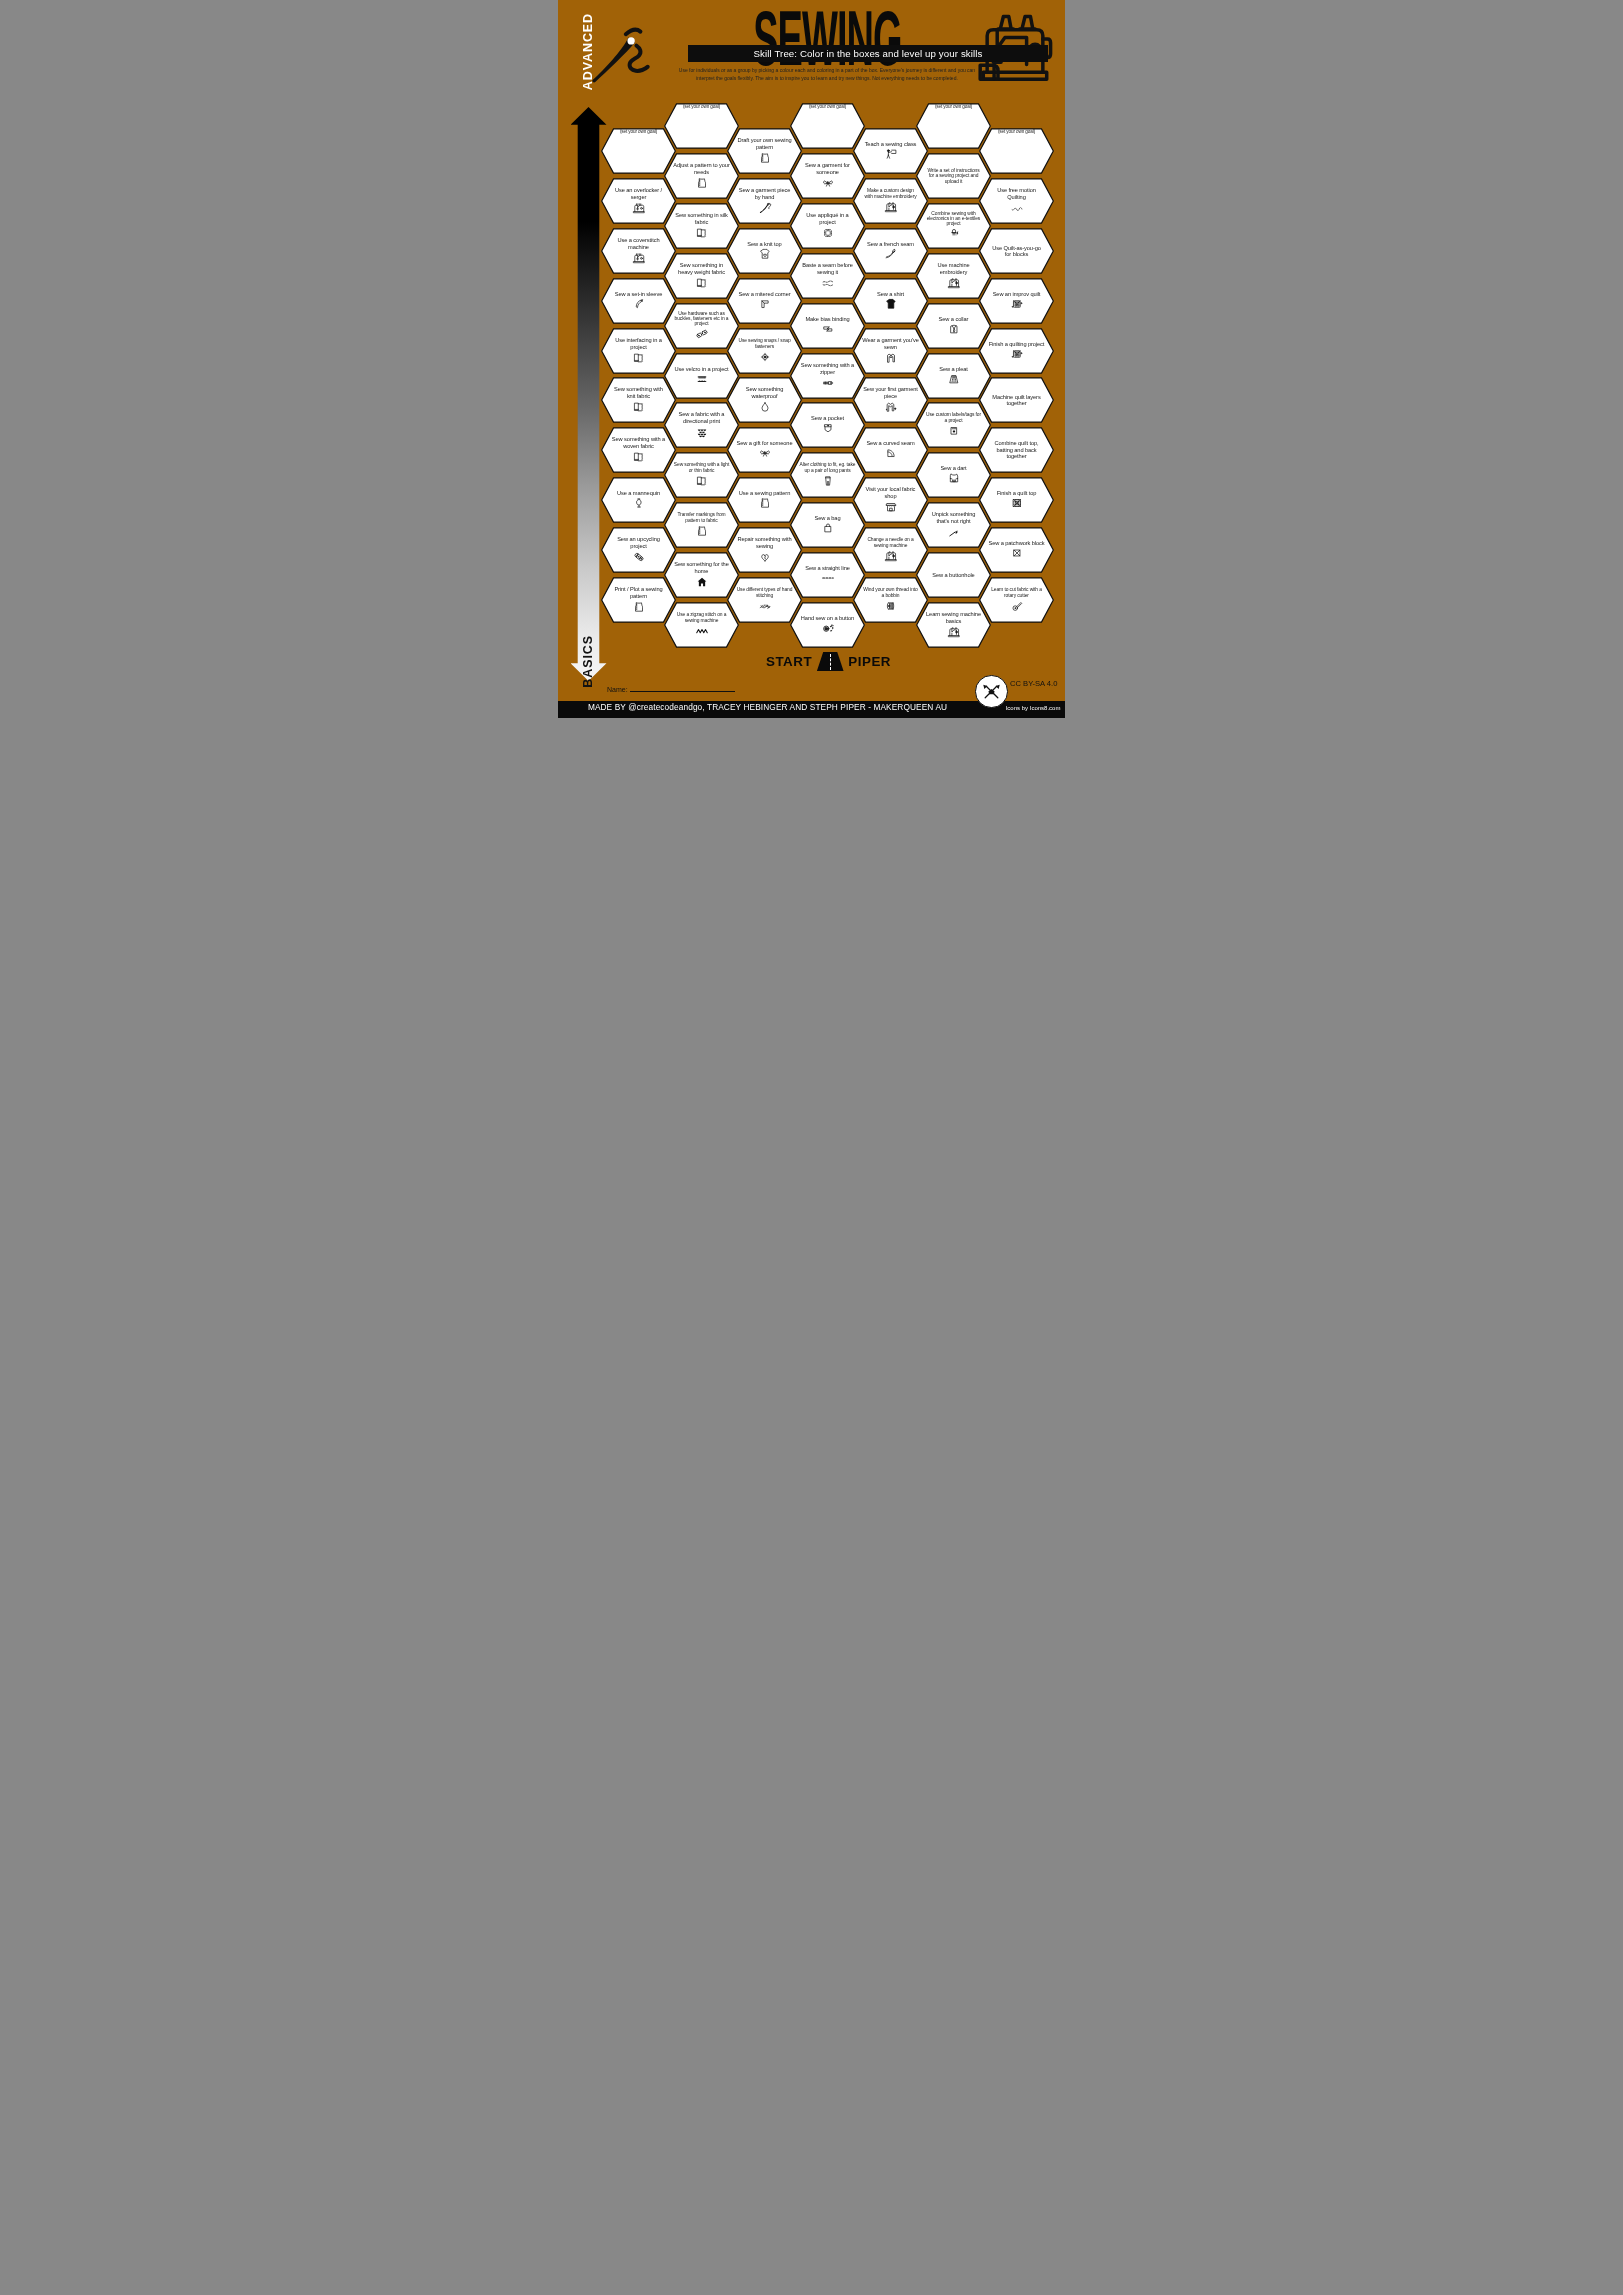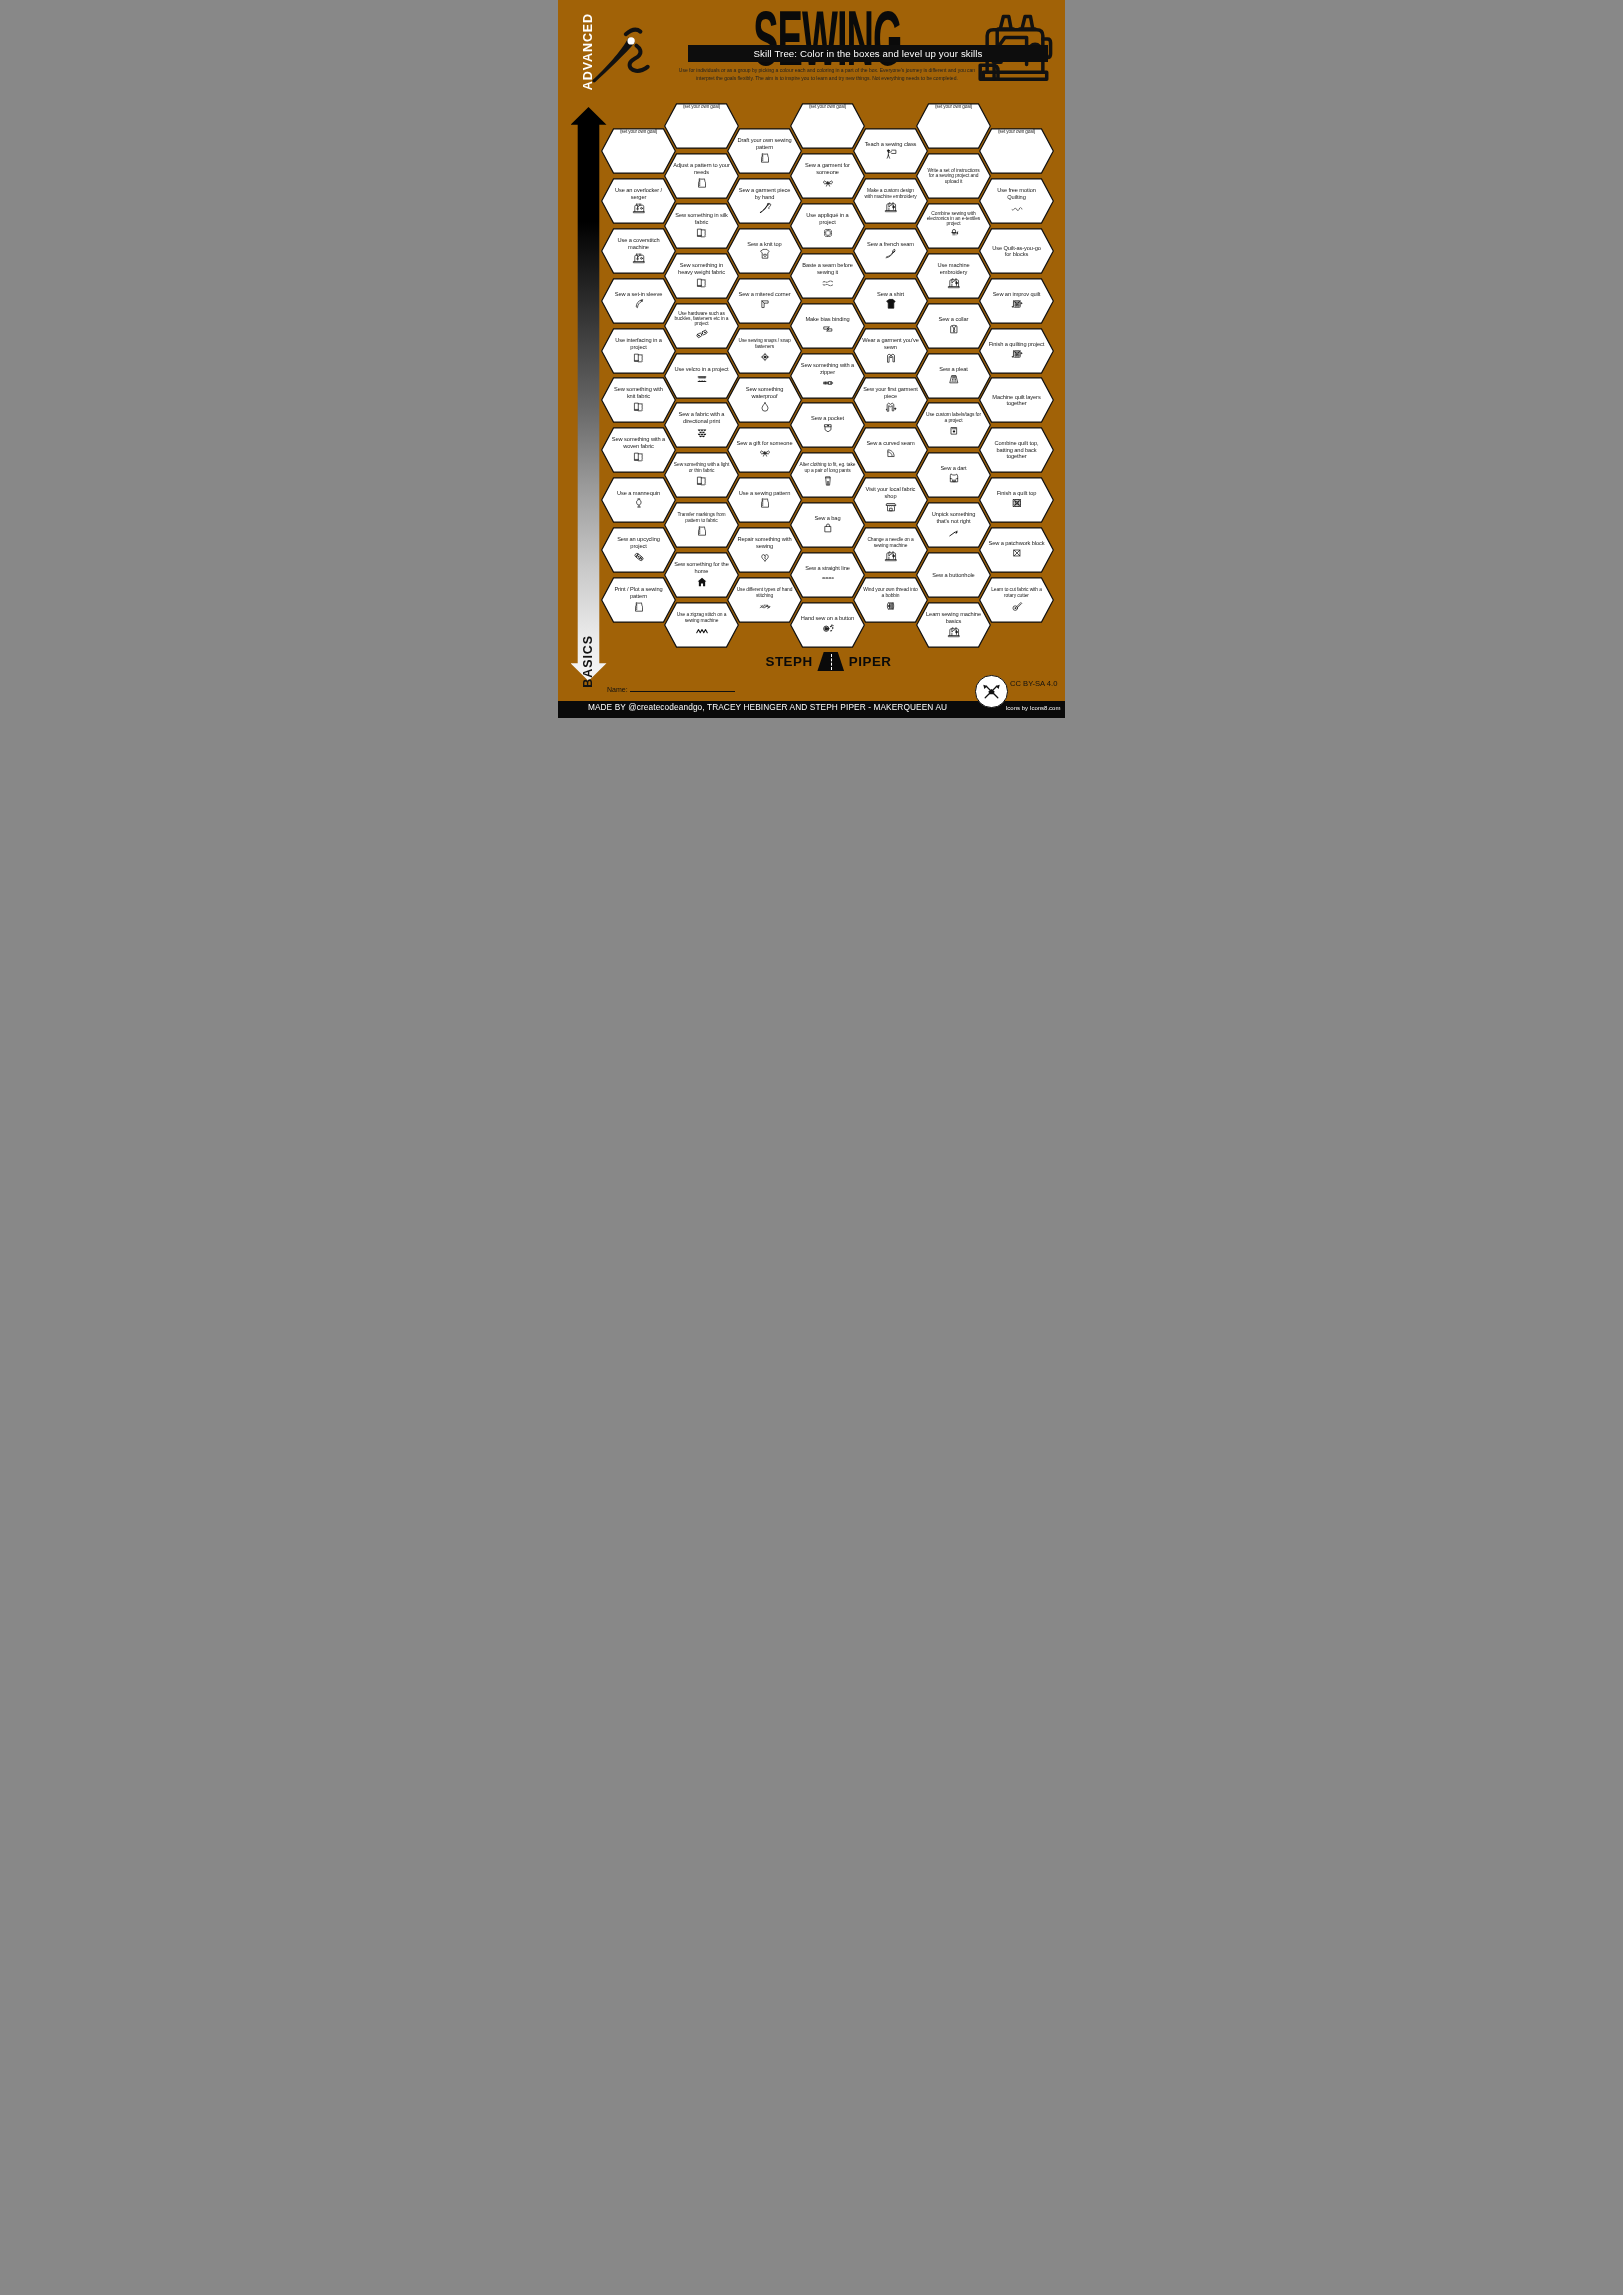--- a/index.html
+++ b/index.html
@@ -1140,21 +1140,21 @@
               <circle cx="15" cy="26" r="6.5"></circle>
               <circle cx="15" cy="26" r="1.3" fill="#111"></circle>
               <path d="M19.5 21.5L31 10l2.5 2.5L22 24"></path>
             </g>
           </svg>
         </div>
       </div>
     </div>
 
   <div class="start-row">
-    <span class="start-word">STEPH</span>
+    <span class="start-word">START</span>
     <span class="road">
         <i></i>
       </span>
     <span class="start-word">PIPER</span>
   </div>
 
   <div class="name-row">
     <span>Name:</span><span class="name-line"></span>
   </div>
   <div class="license">CC BY-SA 4.0</div>

